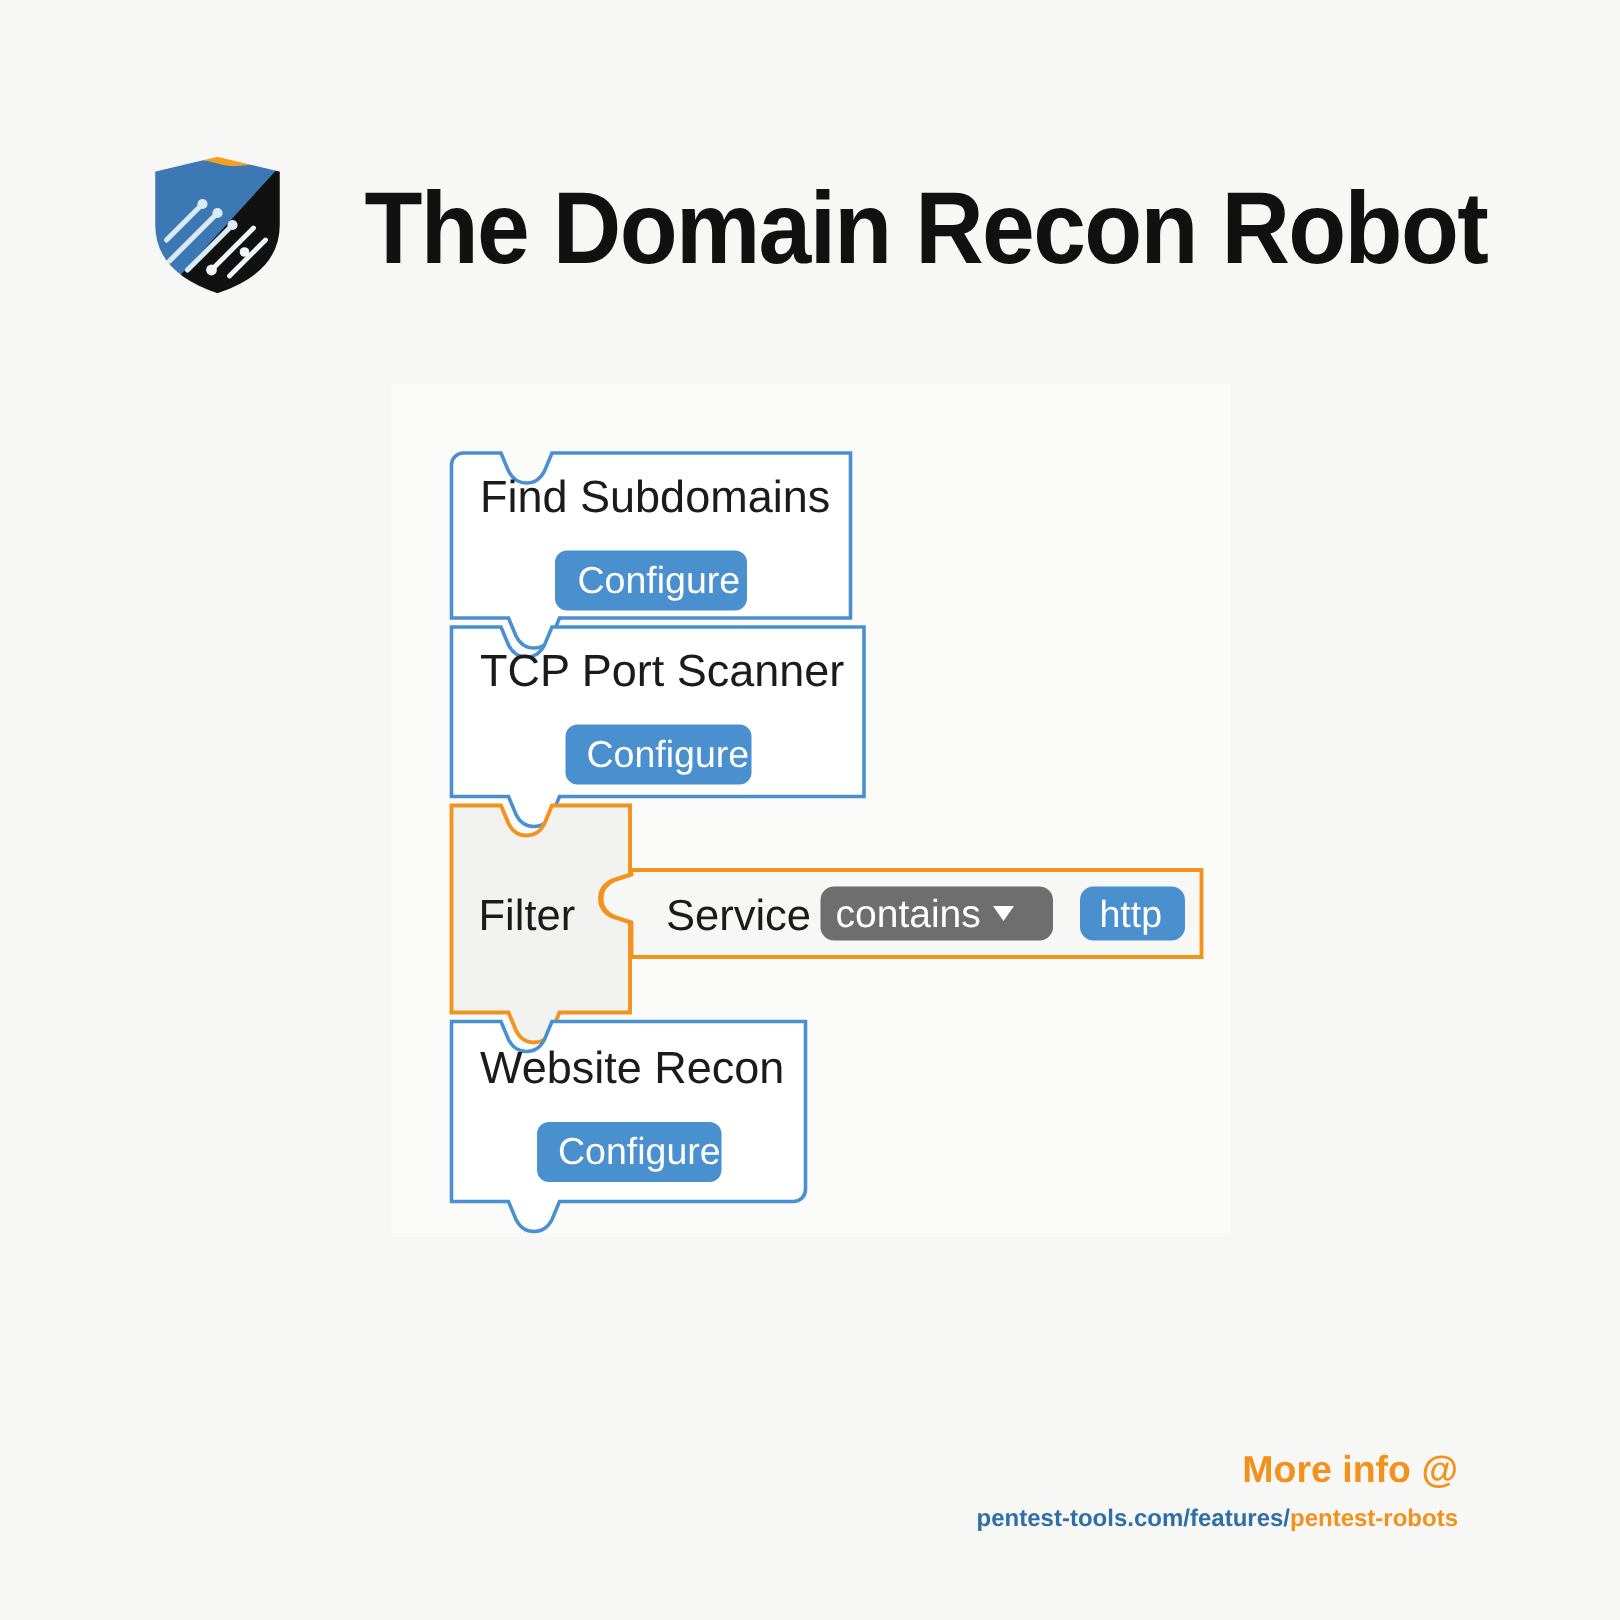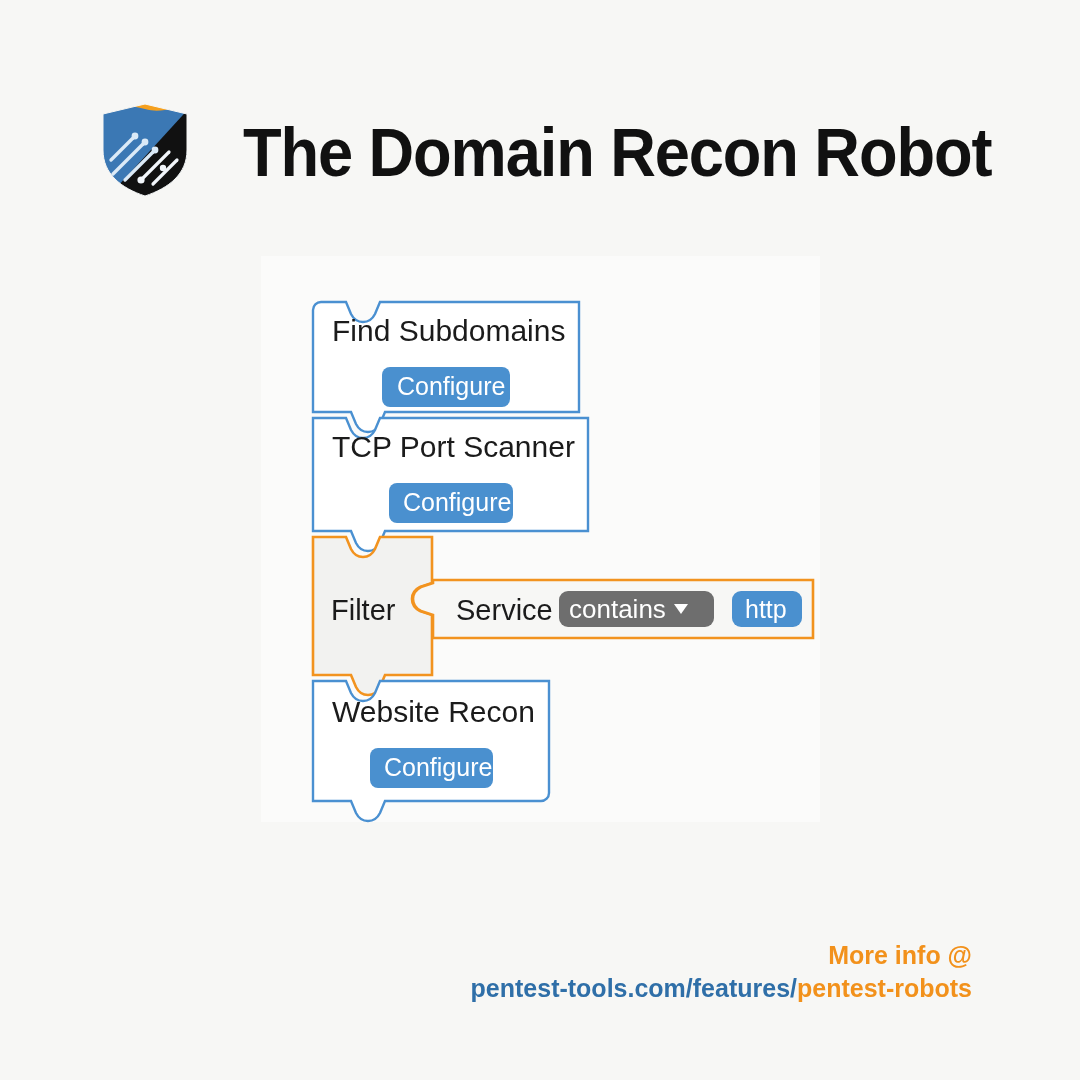--- a/index.html
+++ b/index.html
@@ -17,21 +17,21 @@
     font-family:"Liberation Sans","DejaVu Sans",sans-serif;
     font-weight:bold;font-size:68px;letter-spacing:-1.2px;
     color:#111111;line-height:90px;white-space:nowrap;
     transform:scaleX(0.93);transform-origin:left center;
   }
   
   .canvas{
     position:absolute;left:261px;top:256px;width:559px;height:566px;
     background:#fbfbfa;
   }
-  .workspace{position:absolute;left:16px;top:0;width:932px;height:1080px;}
+  .workspace{position:absolute;left:4px;top:0;width:932px;height:1080px;}
   .blocksvg{position:absolute;left:0;top:0;overflow:visible;}
   
   .blk-label{
     font-family:"Liberation Sans","DejaVu Sans",sans-serif;
     font-size:30px;fill:#1b1b1b;
   }
   .blk-label-sm{
     font-family:"Liberation Sans","DejaVu Sans",sans-serif;
     font-size:29px;fill:#1b1b1b;
   }
@@ -41,29 +41,29 @@
   }
   .dd-text{
     font-family:"Liberation Sans","DejaVu Sans",sans-serif;
     font-size:26px;fill:#ffffff;
   }
   .pill-text{
     font-family:"Liberation Sans","DejaVu Sans",sans-serif;
     font-size:25px;fill:#ffffff;
   }
   
-  .footer{position:absolute;right:108px;top:939px;text-align:right;}
+  .footer{position:absolute;right:108px;top:964px;text-align:right;}
   .footer-line1{
     font-family:"Liberation Sans","DejaVu Sans",sans-serif;
     font-weight:bold;font-size:25px;color:#f2911b;line-height:32px;
     white-space:nowrap;
   }
   .footer-line2{
     font-family:"Liberation Sans","DejaVu Sans",sans-serif;
-    font-weight:bold;font-size:25px;line-height:34px;white-space:nowrap;
+    font-weight:bold;font-size:16px;line-height:34px;white-space:nowrap;
   }
   .url-blue{color:#2f6fa8;}
   .url-orange{color:#f2911b;}
 </style>
 </head>
 <body>
 
 <div class="header">
 
   <div class="logo">

